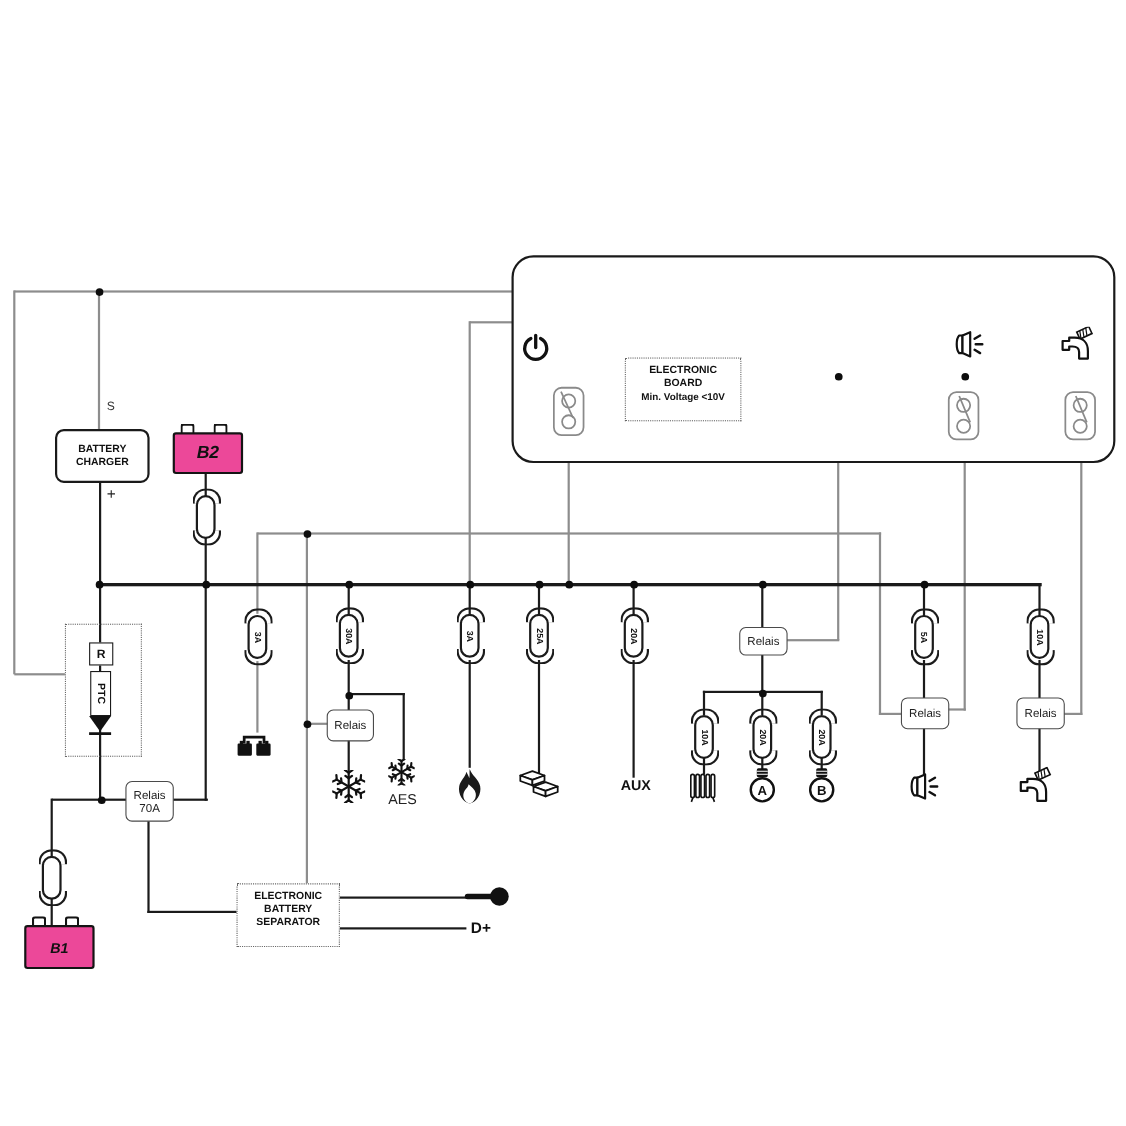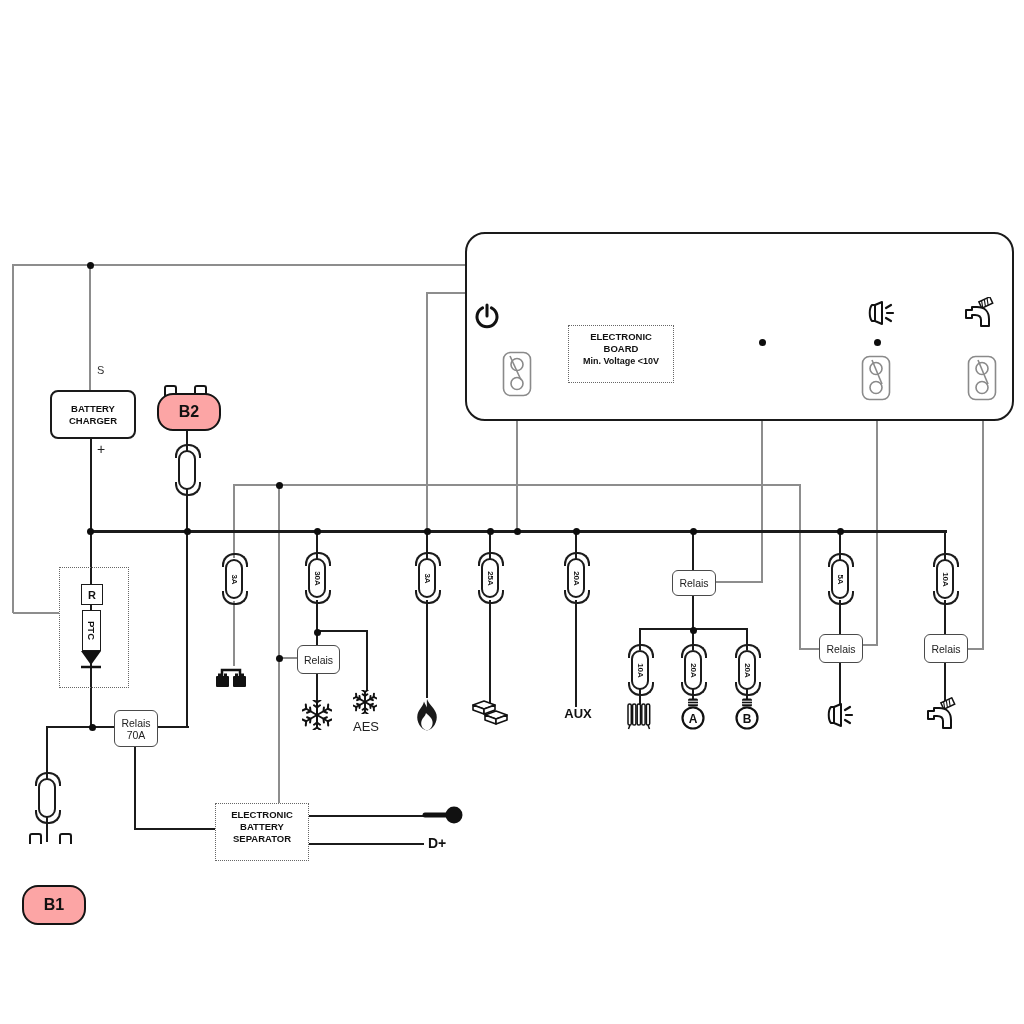--- a/index.html
+++ b/index.html
@@ -16,21 +16,21 @@
   .bigbox{position:absolute;border:2px solid #1a1a1a;border-radius:20px;background:#fff;z-index:1;}
   .pcname{position:absolute;font-weight:bold;font-size:15px;letter-spacing:.3px;}
   .lbl{position:absolute;z-index:3;}
   .fuse{position:absolute;width:26px;height:52px;z-index:3;}
   .arc{position:absolute;left:1px;width:22px;height:12px;border:2px solid #1b1b1b;}
   .at{top:0;border-bottom:none;border-radius:12px 12px 0 0;}
   .ab{bottom:0;border-top:none;border-radius:0 0 12px 12px;}
   .pill{position:absolute;left:4px;top:6px;width:14px;height:36px;background:#fff;border:2px solid #1b1b1b;border-radius:9px;display:flex;align-items:center;justify-content:center;z-index:2;}
   .flabel{font-size:8px;font-weight:bold;transform:rotate(90deg);white-space:nowrap;}
   .relbox{position:absolute;background:#fff;border:1.6px solid #4a4a4a;border-radius:6px;display:flex;align-items:center;justify-content:center;font-size:10.5px;color:#222;text-align:center;z-index:3;}
-  .tbox{position:absolute;background:#fca5a5;border:2px solid #141414;border-radius:16px;display:flex;align-items:center;justify-content:center;font-weight:bold;z-index:3;}
+  .tbox{position:absolute;background:#ec4899;border:2px solid #141414;border-radius:3px;display:flex;align-items:center;justify-content:center;font-weight:bold;z-index:3;font-style:italic;}
   .term{position:absolute;width:9px;height:9px;border:2px solid #141414;border-bottom:none;border-radius:3px 3px 0 0;background:#fff;z-index:2;}
   .icon{position:absolute;z-index:3;}
   .smalltxt{font-size:9.5px;font-weight:bold;line-height:12px;}
   svg{display:block;}
 </style>
 </head>
 <body>
 
 <div id="canvas">
     <div class="wv" style="left: 799px; top: 484px; height: 166px;"></div>
@@ -168,21 +168,21 @@
   </div>
   <div class="lbl" style="left:97px;top:364px;font-size:11px;color:#333;">S</div>
   <div class="lbl" style="left:97px;top:441px;font-size:14px;color:#222;">+</div>
 
   <div class="term" style="left:164px;top:385px;"></div>
   <div class="term" style="left:194px;top:385px;"></div>
   <div class="tbox" style="left:157px;top:393px;width:60px;height:34px;font-size:16px;border-width:2.5px;">B2</div>
 
   <div class="term" style="left:29px;top:833px;"></div>
   <div class="term" style="left:59px;top:833px;"></div>
-  <div class="tbox" style="left:22px;top:885px;width:60px;height:36px;font-size:16px;border-width:2.5px;">B1</div>
+  <div class="tbox" style="left:22px;top:841px;width:60px;height:36px;font-size:13px;border-width:2.5px;">B1</div>
 
   <div class="dotted" style="left:59px;top:567px;width:68px;height:119px;"></div>
   <div class="box" style="left:81px;top:584px;width:20px;height:19px;border-width:1.5px;font-size:11px;font-weight:600;">R</div>
   <div class="box" style="left:82px;top:610px;width:17px;height:39px;border-width:1.5px;">
     <span style="font-size:9.5px;font-weight:bold;transform:rotate(90deg);white-space:nowrap;">PTC</span>
   </div>
   <div class="icon" style="left:79px;top:650px;">
     <svg width="24" height="22" viewBox="0 0 24 22">
         <polygon points="2,1 22,1 12,15" fill="#111"></polygon>
         <line x1="2" y1="17" x2="22" y2="17" stroke="#111" stroke-width="2.5"></line>

